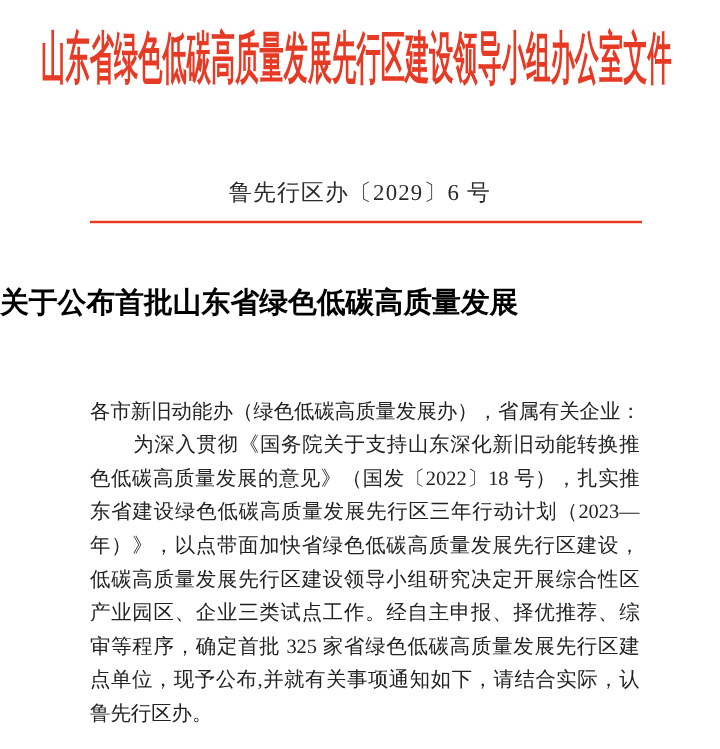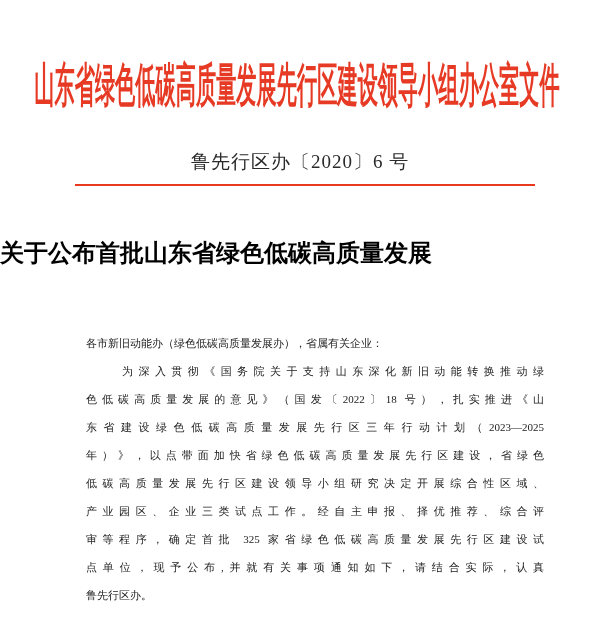--- a/index.html
+++ b/index.html
@@ -17,21 +17,20 @@
   .banner-wrap {
     position: absolute;
     top: 20px;
     left: 0;
     width: 593px;
     height: 58px;
     display: flex;
     align-items: center;
     justify-content: center;
     overflow: visible;
-    margin-top: 36px;
   }
   .banner-text {
     display: inline-block;
     white-space: nowrap;
     font-size: 47px;
     line-height: 1;
     font-weight: bold;
     color: #e73a24;
     transform: scaleX(0.43);
     transform-origin: center center;
@@ -67,23 +66,23 @@
     width: 600px;
     font-size: 24px;
     font-weight: bold;
     color: #000000;
     line-height: 31px;
   }
   
   .body-block {
     position: absolute;
     top: 329px;
-    left: 86px;
+    left: 75px;
     width: 458px;
-    font-size: 11px;
+    font-size: 17px;
     color: #222222;
   }
   .body-line {
     height: 28px;
     line-height: 28px;
     white-space: nowrap;
     overflow: visible;
   }
   .justify {
     text-align: justify;
@@ -96,21 +95,21 @@
 </style>
 </head>
 <body>
 
 <div class="page">
 
   <div class="banner-wrap">
     <span class="banner-text">山东省绿色低碳高质量发展先行区建设领导小组办公室文件</span>
   </div>
 
-  <div class="doc-number">鲁先行区办〔2020〕6 号</div>
+  <div class="doc-number">鲁先行区办〔2029〕6 号</div>
 
   <div class="red-rule"></div>
 
   <div class="notice-title">
     <div>关于公布首批山东省绿色低碳高质量发展</div>
   </div>
 
   <div class="body-block">
     <div class="body-line">各市新旧动能办（绿色低碳高质量发展办），省属有关企业：</div>
     <div class="body-line justify indent">为深入贯彻《国务院关于支持山东深化新旧动能转换推动绿</div>

